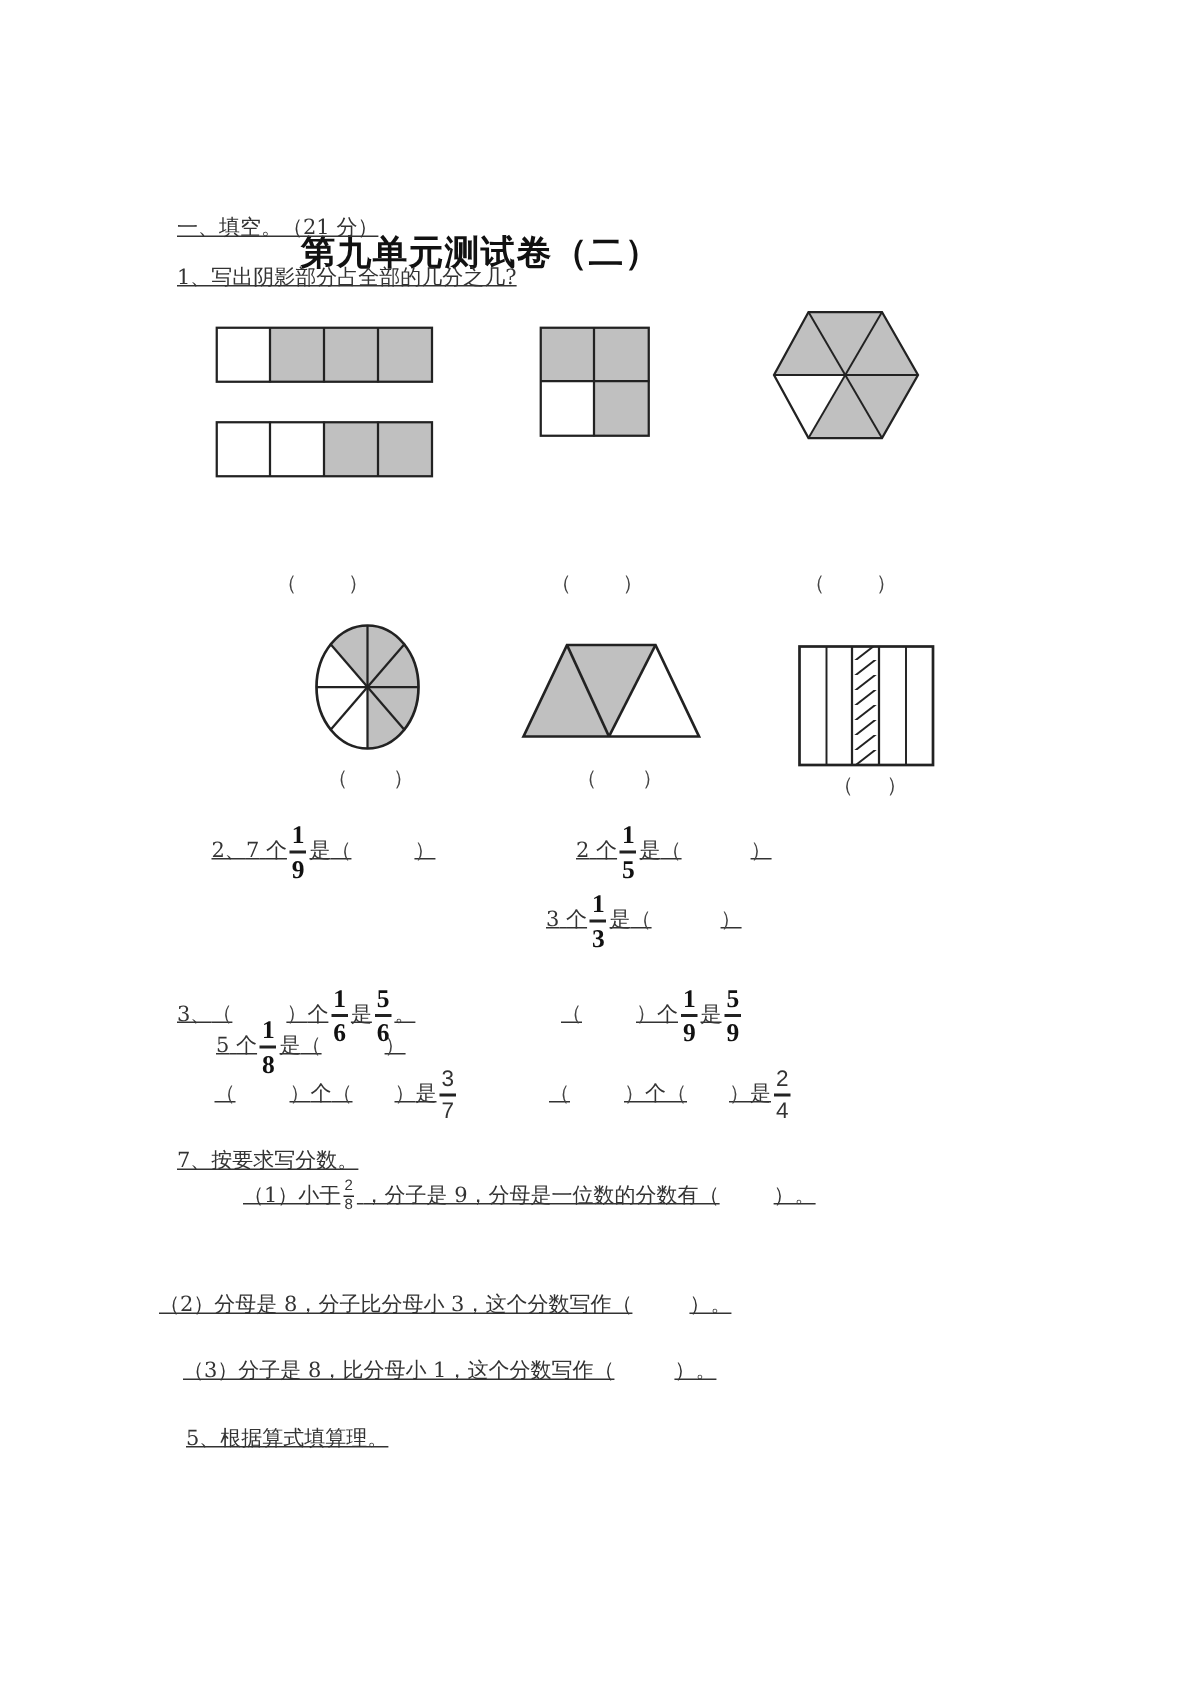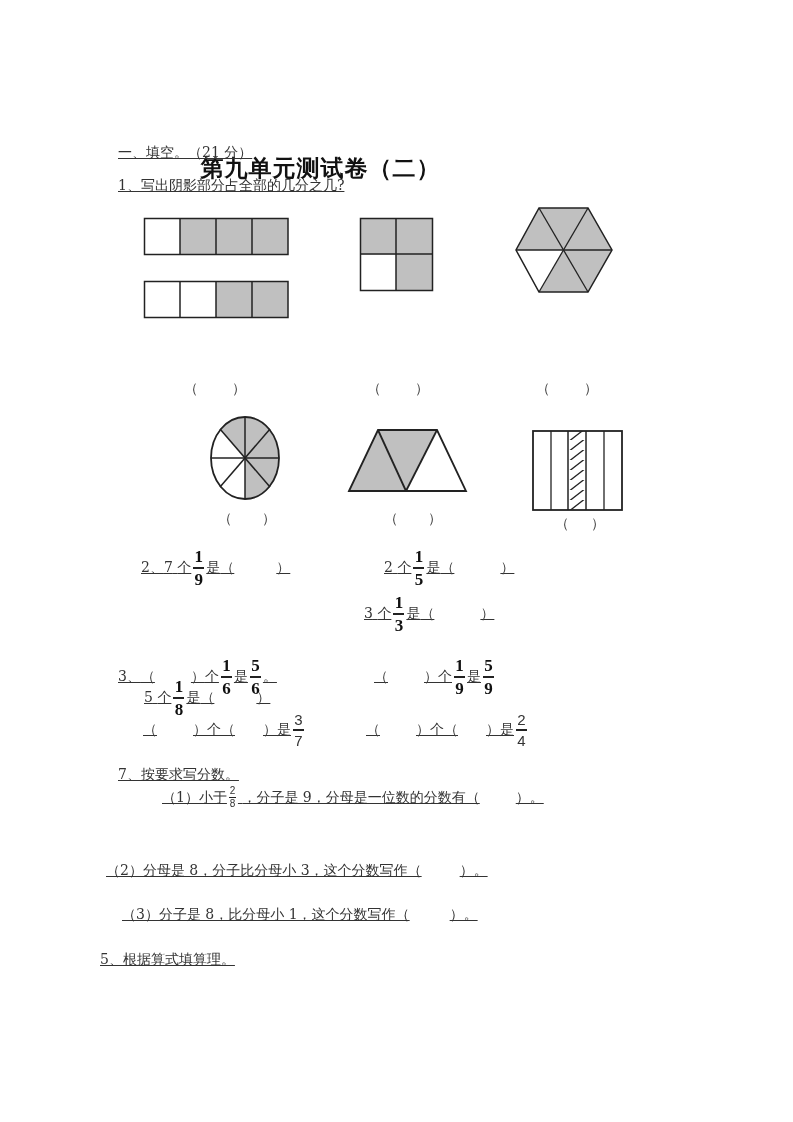--- a/index.html
+++ b/index.html
@@ -197,13 +197,13 @@
 </div>
 
 <div class="abs txt" style="left:106px; top:861px;">
   <span>（2）分母是 8，分子比分母小 3，这个分数写作（</span><span class="blank" style="width:38px;"></span><span>）。</span>
 </div>
 
 <div class="abs txt" style="left:122px; top:905px;">
   <span>（3）分子是 8，比分母小 1，这个分数写作（</span><span class="blank" style="width:40px;"></span><span>）。</span>
 </div>
 
-<div class="abs txt" style="left:100px; top:950px;text-align:center;">5、根据算式填算理。</div>
+<div class="abs txt" style="left:124px; top:950px;text-align:center;">5、根据算式填算理。</div>
 
 </body></html>

